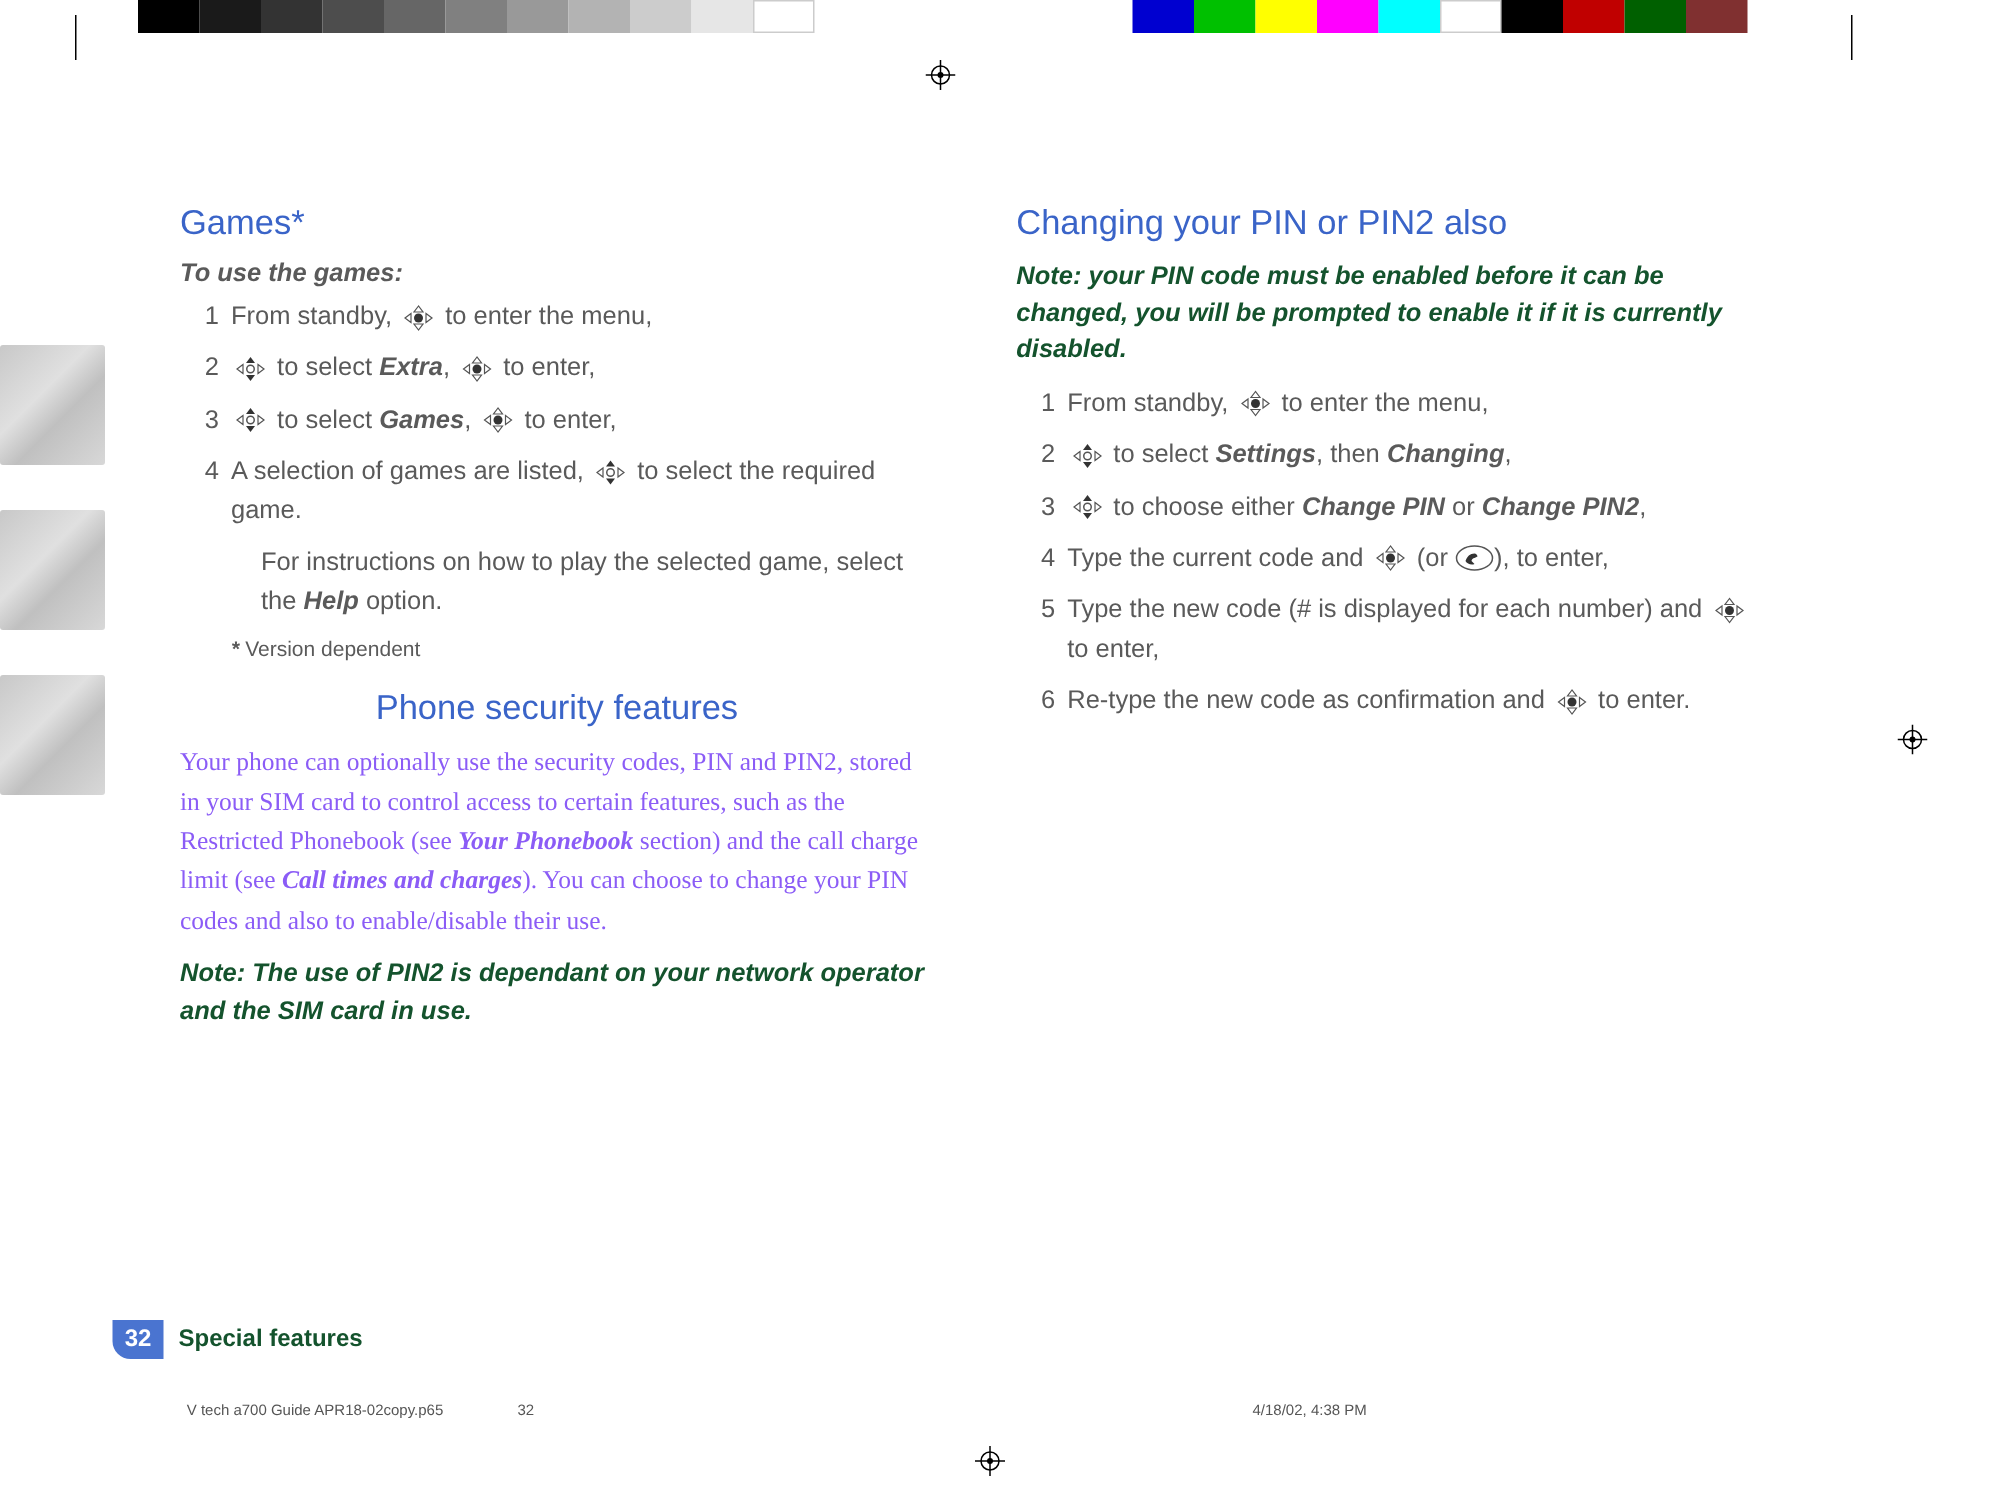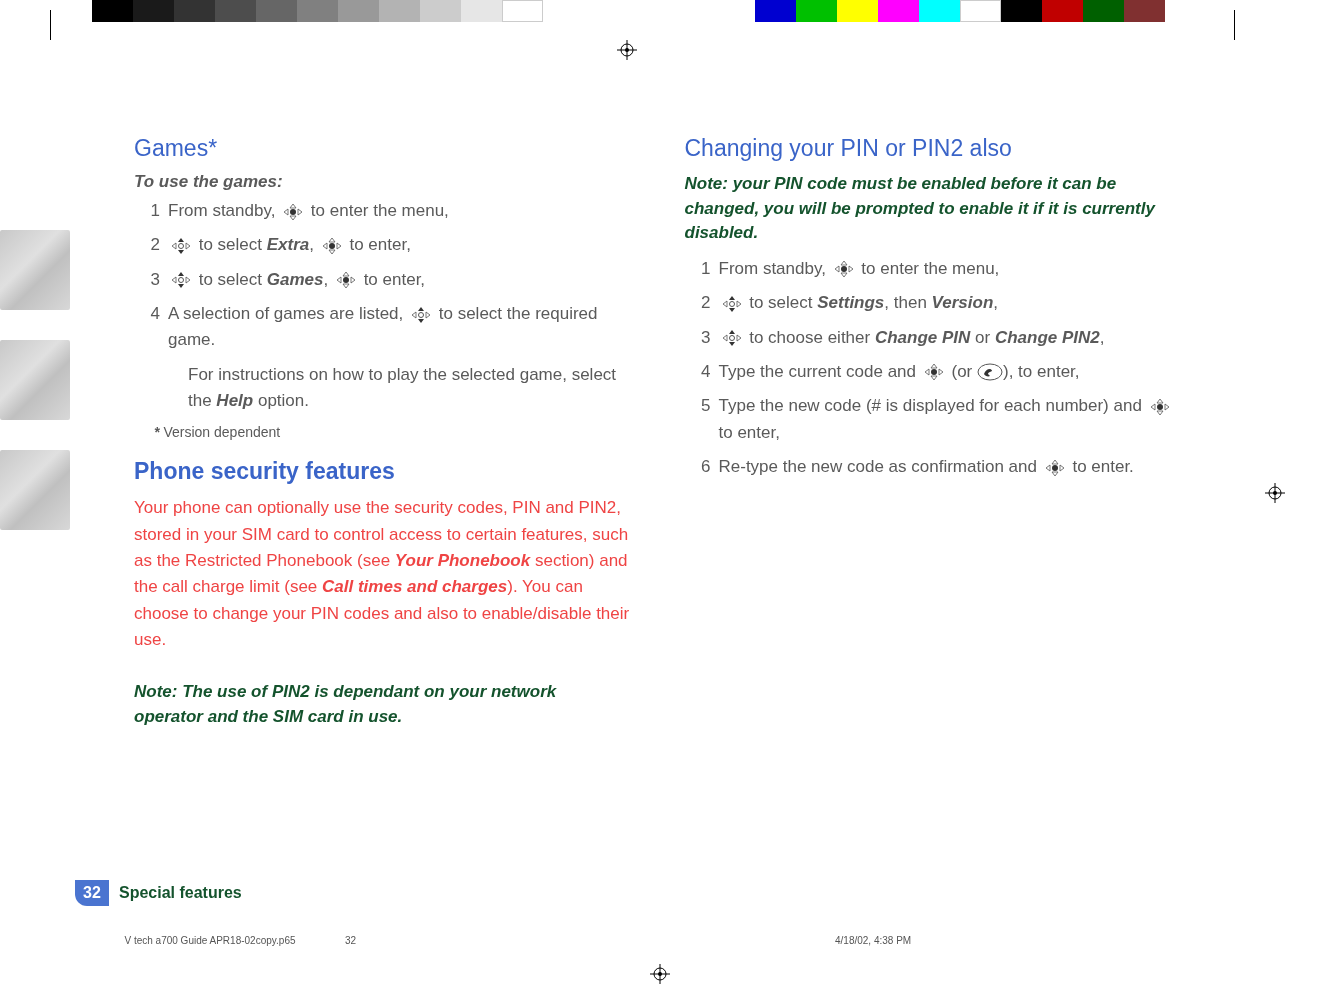--- a/index.html
+++ b/index.html
@@ -29,33 +29,33 @@
   .reg { position:absolute; width:20px; height:20px; }
   .reg svg { width:20px; height:20px; display:block; }
   .reg-top { top: 40px; left: 617px; }
   .reg-left { top: 483px; left: 2px; }
   .reg-right { top: 483px; right: 55px; }
   .reg-bot { bottom: 24px; left: 650px; }
   
   .sidebar-images { position:absolute; left:0; top:230px; width:70px; display:flex; flex-direction:column; gap:30px; }
   .side-img { width:70px; height:80px; background:linear-gradient(135deg,#c8c8c8,#e0e0e0 40%,#c0c0c0 60%,#d8d8d8); border-radius:2px; }
   
-  .page { position:absolute; top:135px; left:134px; right:160px; display:flex; gap:55px; }
+  .page { position:absolute; top:135px; left:120px; right:160px; display:flex; gap:55px; }
   .col { flex:1; min-width:0; }
   h1.blue { color:#3a64c8; font-size:23px; font-weight:400; margin-bottom:10px; }
-  h2.blue { color:#3a64c8; font-size:23px; font-weight:700; margin:18px 0 10px; }
+  h2.blue { color:#3a64c8; font-size:23px; font-weight:400; margin:18px 0 10px;text-align:center; }
   .subhead { font-style:italic; font-weight:700; color:#5a5a5a; font-size:17px; margin-bottom:6px; }
   .note { font-style:italic; font-weight:700; color:#14532d; font-size:17px; line-height:1.45; margin-bottom:10px; }
-  p.body { font-size:17px; line-height:1.55; color:#ef4444; margin-bottom:27px; }
+  p.body { font-size:17px; line-height:1.55; color:#8b5cf6; margin-bottom:10px;font-family:Liberation Serif, serif; }
   ol { list-style:none; padding-left:22px; }
   ol li { font-size:17px; line-height:1.55; color:#5a5a5a; margin-bottom:8px; position:relative; padding-left:12px; }
   ol li .num { position:absolute; left:-18px; top:0; width:22px; text-align:right; }
   .bi { font-style:italic; font-weight:700; }
   .indent { margin-left:54px; font-size:17px; line-height:1.55; color:#5a5a5a; margin-bottom:10px; }
-  .footnote { margin-left:20px; font-size:14px; color:#5a5a5a; margin-bottom:10px; }
+  .footnote { margin-left:34px; font-size:14px; color:#5a5a5a; margin-bottom:10px; }
   .footnote .ast { font-style:italic; font-weight:700; margin-right:4px; }
   .nav-icon { display:inline-block; vertical-align:middle; width:22px; height:18px; position:relative; margin:0 2px; }
   .nav-icon svg { width:22px; height:18px; display:block; }
   .call-icon { display:inline-block; vertical-align:middle; width:26px; height:18px; }
   .call-icon svg { width:26px; height:18px; display:block; }
   
   .page-footer { position:absolute; left:75px; bottom:102px; display:flex; align-items:center; gap:10px; }
   .page-num-badge { background:#4a74d0; color:#fff; font-weight:700; font-size:16px; width:34px; height:26px; display:flex; align-items:center; justify-content:center; border-bottom-left-radius:12px; }
   .chapter-title { font-weight:700; font-size:16px; color:#14532d; }
   .print-info { position:absolute; bottom:62px; left:75px; right:160px; font-size:10px; color:#555; display:flex; }
@@ -198,21 +198,21 @@
               <polygon points="11,1 8,5 14,5" fill="none" stroke="#555" stroke-width="0.8"></polygon>
               <polygon points="11,17 8,13 14,13" fill="none" stroke="#555" stroke-width="0.8"></polygon>
               <circle cx="11" cy="9" r="3" fill="#333"></circle>
             </svg></span><span> to enter the menu,</span></li>
       <li><span class="num">2</span><span class="nav-icon"><svg viewBox="0 0 22 18">
               <polygon points="2,9 6,6 6,12" fill="none" stroke="#555" stroke-width="0.8"></polygon>
               <polygon points="20,9 16,6 16,12" fill="none" stroke="#555" stroke-width="0.8"></polygon>
               <polygon points="11,1 8,5 14,5" fill="#333"></polygon>
               <polygon points="11,17 8,13 14,13" fill="#333"></polygon>
               <circle cx="11" cy="9" r="2.5" fill="none" stroke="#555" stroke-width="1"></circle>
-            </svg></span><span> to select </span><span class="bi">Settings</span><span>, then </span><span class="bi">Version</span><span>,</span></li>
+            </svg></span><span> to select </span><span class="bi">Settings</span><span>, then </span><span class="bi">Changing</span><span>,</span></li>
       <li><span class="num">3</span><span class="nav-icon"><svg viewBox="0 0 22 18">
               <polygon points="2,9 6,6 6,12" fill="none" stroke="#555" stroke-width="0.8"></polygon>
               <polygon points="20,9 16,6 16,12" fill="none" stroke="#555" stroke-width="0.8"></polygon>
               <polygon points="11,1 8,5 14,5" fill="#333"></polygon>
               <polygon points="11,17 8,13 14,13" fill="#333"></polygon>
               <circle cx="11" cy="9" r="2.5" fill="none" stroke="#555" stroke-width="1"></circle>
             </svg></span><span> to choose either </span><span class="bi">Change PIN</span><span> or </span><span class="bi">Change PIN2</span><span>,</span></li>
       <li><span class="num">4</span><span>Type the current code and </span><span class="nav-icon"><svg viewBox="0 0 22 18">
               <polygon points="2,9 6,6 6,12" fill="none" stroke="#555" stroke-width="0.8"></polygon>
               <polygon points="20,9 16,6 16,12" fill="none" stroke="#555" stroke-width="0.8"></polygon>

